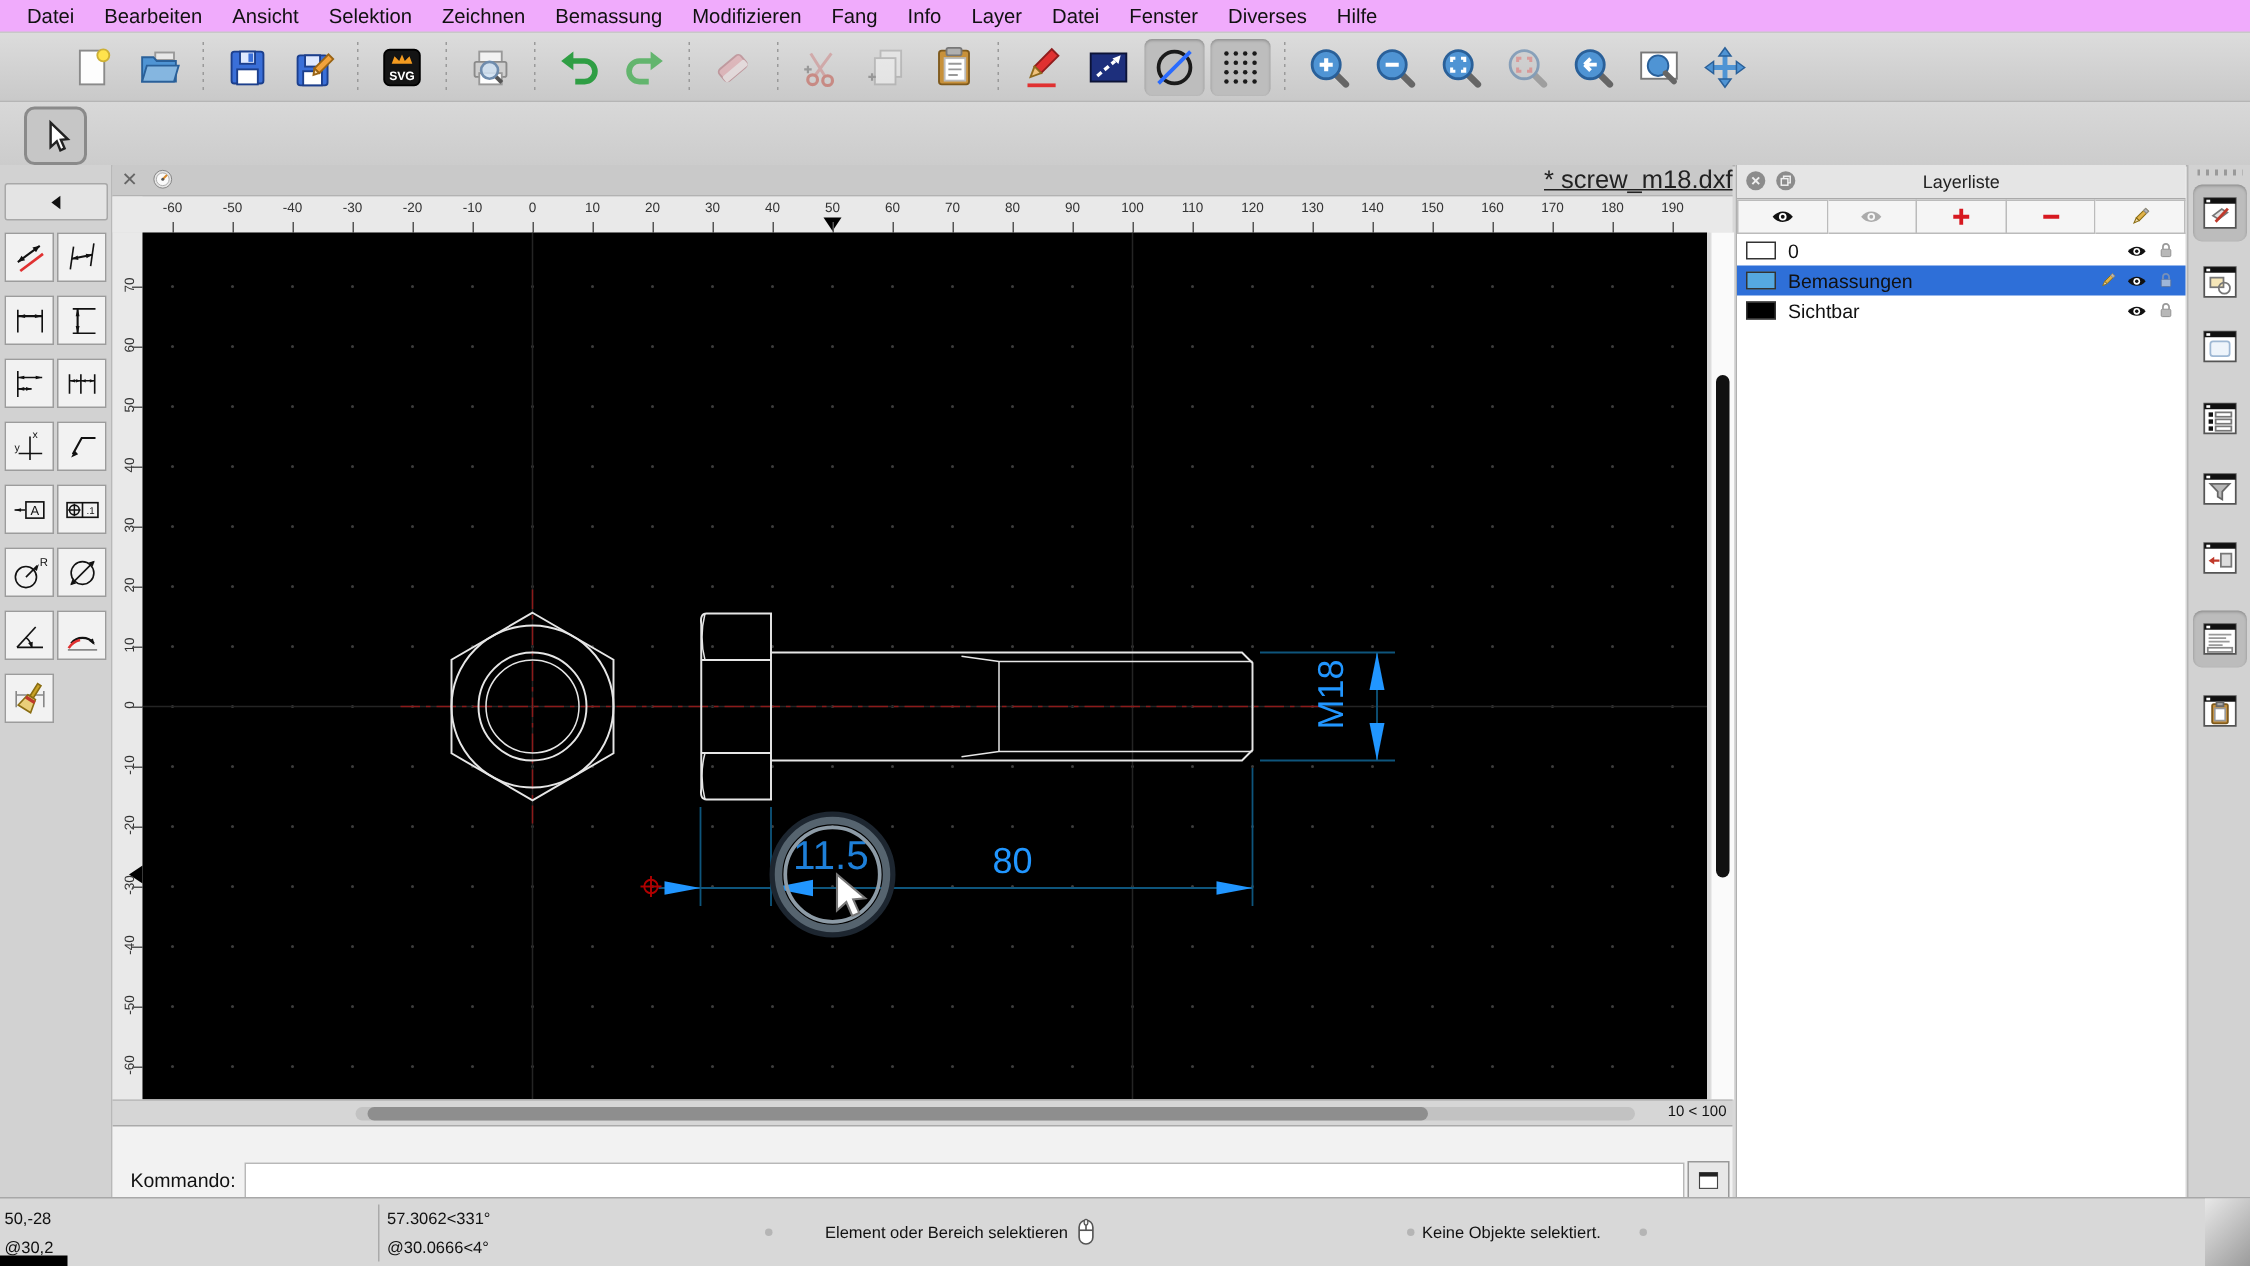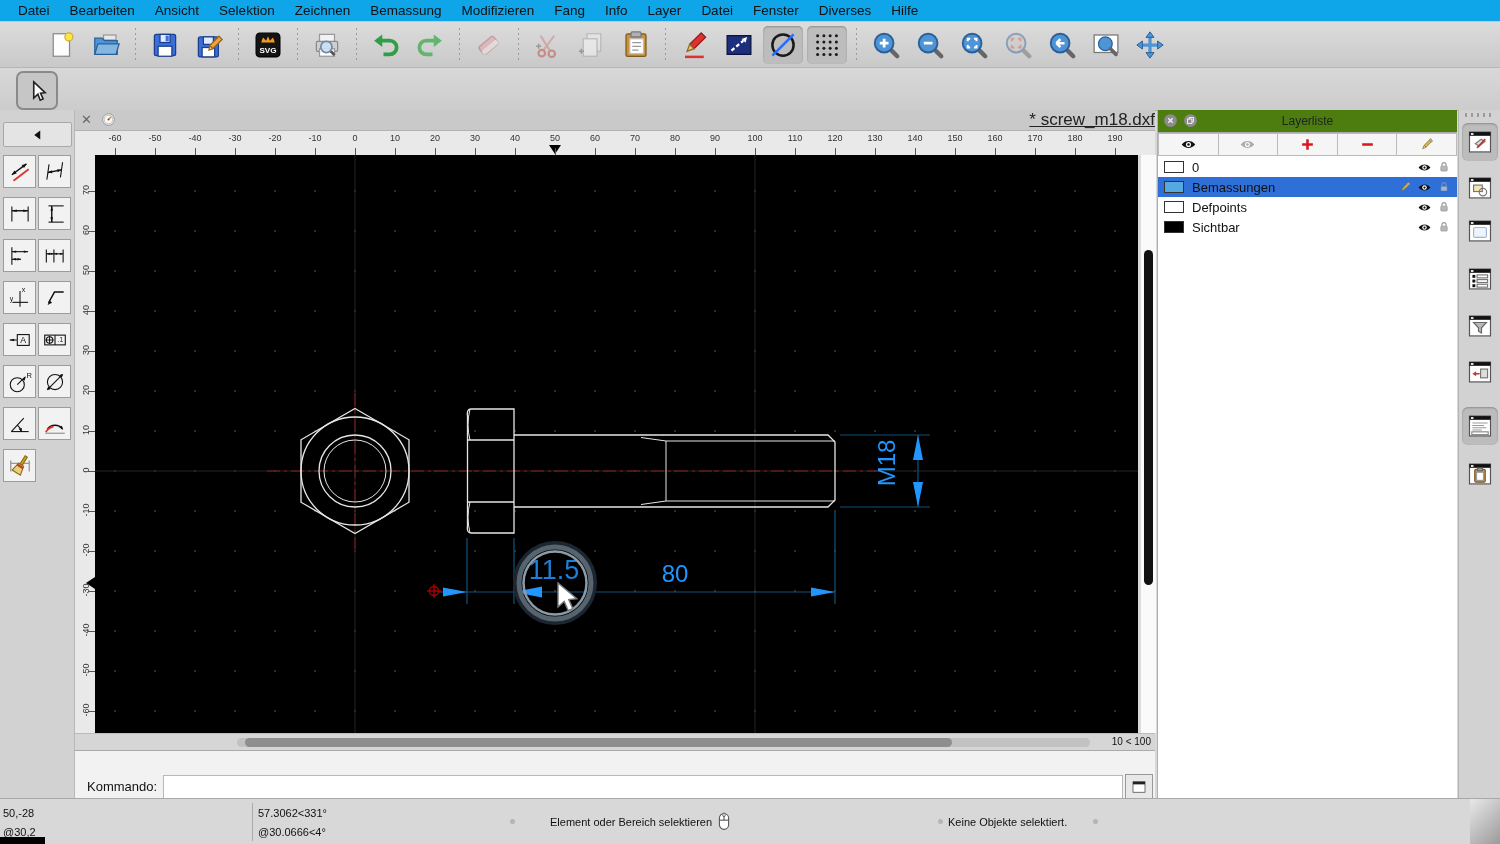--- a/index.html
+++ b/index.html
@@ -1,19 +1,19 @@
 <!DOCTYPE html>
 <html><head>
 <meta charset="utf-8">
 <style>
   html,body{margin:0;padding:0;}
   body{width:1500px;height:844px;overflow:hidden;font-family:"Liberation Sans",sans-serif;
        background:#d8d8d8;position:relative;-webkit-font-smoothing:antialiased;}
   
-  #menubar{position:absolute;left:0;top:0;width:1500px;height:22px;background:#0ea5e9;
+  #menubar{position:absolute;left:0;top:0;width:1500px;height:22px;background:#f0abfc;
            border-bottom:1px solid #c8c8c8;display:flex;align-items:center;padding-left:8px;box-sizing:border-box;}
   .menu-item{font-size:13.5px;color:#111;padding:0 10px;line-height:22px;white-space:nowrap;}
   
   #toolbar1{position:absolute;left:0;top:22px;width:1500px;height:46px;
             background:linear-gradient(#dcdcdc,#c9c9c9);border-bottom:1px solid #b5b5b5;
             display:flex;align-items:center;padding-left:40px;box-sizing:border-box;}
   .tbtn{width:40px;height:38px;display:flex;align-items:center;justify-content:center;flex:0 0 auto;margin:0 2px;}
   .tbtn.pressed{background:#bdbdbd;border-radius:5px;box-shadow:inset 0 1px 2px rgba(0,0,0,.25);}
   .tbtn.disabled{opacity:.45;}
   .tsep{width:1px;height:34px;margin:0 7px;flex:0 0 auto;
@@ -60,21 +60,21 @@
   #cmd-history{position:absolute;left:0;top:0;width:100%;height:22px;background:#fff;border-bottom:1px solid #ccc;
                font-size:13px;line-height:22px;padding-left:12px;box-sizing:border-box;color:#1414c8;}
   #cmd-history i{font-style:italic;}
   #cmd-row{position:absolute;left:0;top:23px;width:100%;height:25px;display:flex;align-items:center;}
   #cmd-label{font-size:13px;color:#111;padding:0 6px 0 12px;}
   #cmd-input{flex:1;height:20px;border:1px solid #b8b8b8;background:#fff;font-size:13px;outline:none;}
   #cmd-detach{width:26px;height:23px;margin:0 2px;background:#e8e8e8;border:1px solid #999;
               display:flex;align-items:center;justify-content:center;}
   
   #layer-panel{position:absolute;left:1157px;top:110px;width:300px;height:688px;background:#fff;border-left:1px solid #b0b0b0;box-sizing:border-box;}
-  #lp-header{position:absolute;left:0;top:0;width:100%;height:22px;background:#4d7c0f;border-bottom:1px solid #aaa;}
+  #lp-header{position:absolute;left:0;top:0;width:100%;height:22px;background:#e5e5e5;border-bottom:1px solid #aaa;}
   #lp-title{text-align:center;font-size:12px;color:#222;line-height:22px;}
   #lp-close{position:absolute;left:4px;top:2px;}
   #lp-float{position:absolute;left:24px;top:2px;}
   #lp-btnrow{position:absolute;left:0;top:23px;width:100%;height:23px;display:flex;}
   .lp-btn{flex:1;background:#f5f5f5;border:1px solid #bbb;border-left:none;display:flex;align-items:center;justify-content:center;}
   .lp-btn:first-child{border-left:1px solid #bbb;}
   #lp-rows{position:absolute;left:0;top:47px;width:100%;}
   .layer-row{height:20px;display:flex;align-items:center;font-size:13px;color:#111;position:relative;}
   .layer-row.selected{background:#2e6fd8;}
   .lswatch{width:18px;height:10px;margin:0 8px 0 6px;border:1px solid #333;flex:0 0 auto;}
@@ -1120,39 +1120,20 @@
           </span>
           <span>
             <svg width="14" height="14" viewBox="0 0 24 24">
               <rect x="6.5" y="10.5" width="11" height="8.5" rx="1.5" fill="#9fb6d8" stroke="#58709a"></rect>
               <path d="M8.5 10.5 V8 a3.5 3.5 0 0 1 7 0 v2.5" fill="none" stroke="#7890b8" stroke-width="2"></path>
             </svg>
           </span>
         </div>
       </div>
       <div class="layer-row">
-        <div class="lswatch" style="background: rgb(255, 255, 255);"></div>
-        <div class="lname">Defpoints</div>
-        <div class="licons">
-          <span>
-            <svg width="15" height="15" viewBox="0 0 24 24">
-              <path d="M2.5 12 C7.5 5.5 16.5 5.5 21.5 12 C16.5 18.5 7.5 18.5 2.5 12 Z" fill="#111"></path>
-              <circle cx="12" cy="12" r="3.6" fill="#fff"></circle>
-              <circle cx="12" cy="12" r="1.8" fill="#111"></circle>
-            </svg>
-          </span>
-          <span>
-            <svg width="14" height="14" viewBox="0 0 24 24">
-              <rect x="6.5" y="10.5" width="11" height="8.5" rx="1.5" fill="#b8b8b8" stroke="#8a8a8a"></rect>
-              <path d="M8.5 10.5 V8 a3.5 3.5 0 0 1 7 0 v2.5" fill="none" stroke="#9a9a9a" stroke-width="2"></path>
-            </svg>
-          </span>
-        </div>
-      </div>
-      <div class="layer-row">
         <div class="lswatch" style="background: rgb(0, 0, 0);"></div>
         <div class="lname">Sichtbar</div>
         <div class="licons">
           <span>
             <svg width="15" height="15" viewBox="0 0 24 24">
               <path d="M2.5 12 C7.5 5.5 16.5 5.5 21.5 12 C16.5 18.5 7.5 18.5 2.5 12 Z" fill="#111"></path>
               <circle cx="12" cy="12" r="3.6" fill="#fff"></circle>
               <circle cx="12" cy="12" r="1.8" fill="#111"></circle>
             </svg>
           </span>

